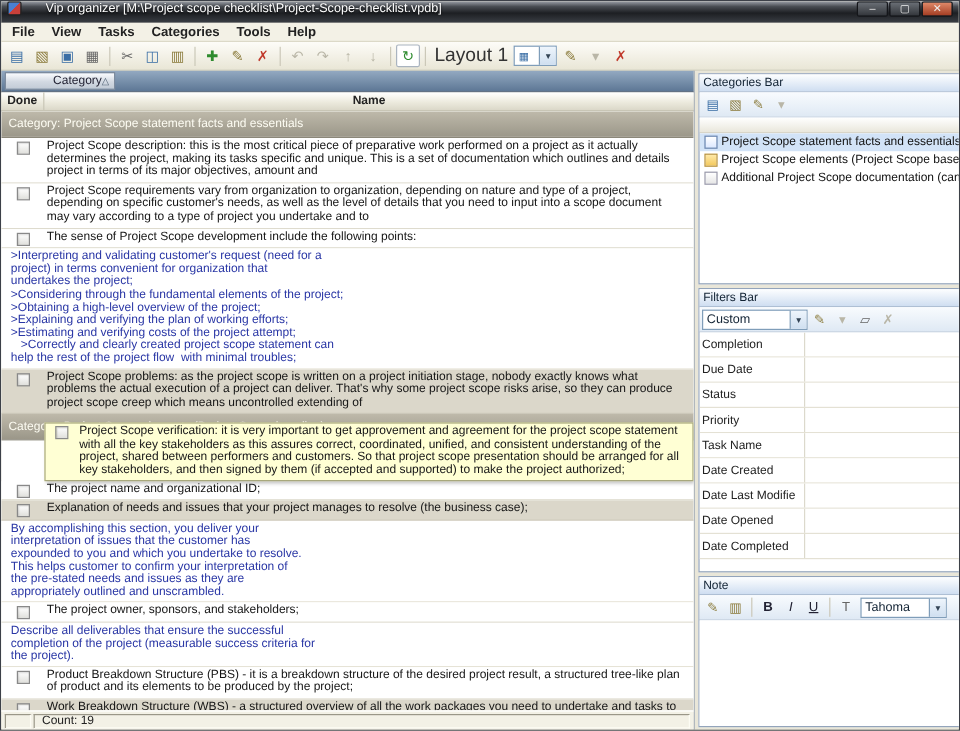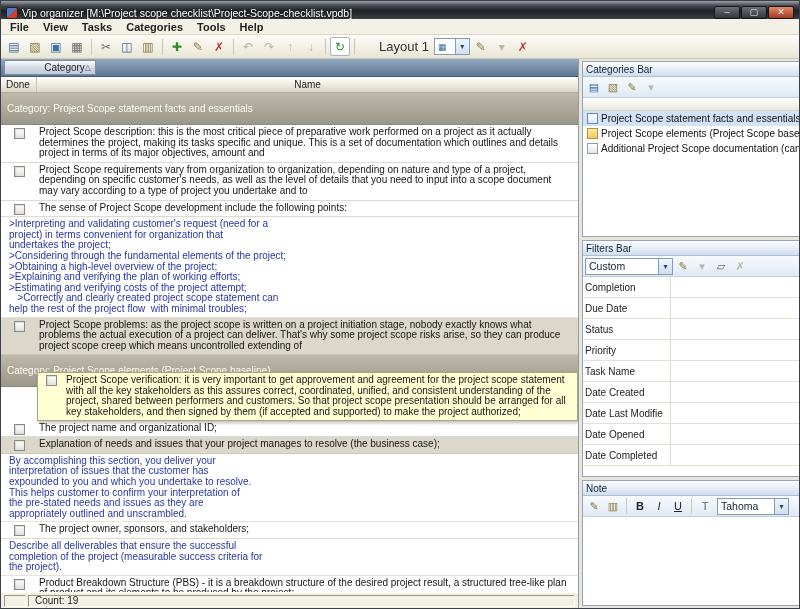--- a/index.html
+++ b/index.html
@@ -1,61 +1,61 @@
 <!DOCTYPE html>
 <html><head>
 <meta charset="utf-8">
 <style>
   * { box-sizing: border-box; margin: 0; padding: 0; }
   html,body { background:#888; }
   body { font-family:"Liberation Sans", sans-serif; }
   .window { width:800px; height:609px; display:flex; flex-direction:column; border:1px solid #3c4048; background:#f0eee0; overflow:hidden; position:relative; }
 
   
-  .titlebar { height:18px; flex:none; display:flex; align-items:flex-end; gap:4px; padding:0 5px;
+  .titlebar { height:18px; flex:none; display:flex; align-items:flex-start; gap:20px; padding:0 5px;
     background:linear-gradient(#9ba0a8 0%, #484c52 25%, #1d1f23 55%, #3a3e44 100%); color:#fff; }
   .app-icon { width:12px; height:12px; flex:none; border-radius:2px;
     background:linear-gradient(135deg,#4a7fd0 0 50%, #c8403a 50% 100%); border:1px solid #222; }
   .title-text { flex:1; font-size:10.5px; white-space:nowrap; overflow:hidden; text-shadow:0 1px 2px #000; }
   .win-btns { display:flex; gap:1px; }
   .wbtn { width:26px; height:13px; font-size:9px; line-height:11px; text-align:center; color:#eee;
     background:linear-gradient(#6a6f76,#33363b); border:1px solid #14161a; border-radius:2px; }
   .wbtn.close { background:linear-gradient(#e08a6a,#a33c22); }
 
   
   .menubar { height:16px; flex:none; display:flex; align-items:center; background:#f3f1e6; border-bottom:1px solid #dcd9c8; padding:0 2px;font-weight:bold; }
   .menu-item { padding:1px 7px; font-size:11px; color:#222; }
   .toolbar { height:24px; flex:none; display:flex; align-items:center; gap:1px; padding:0 3px;
     background:linear-gradient(#fdfcf8,#e9e6d6); border-bottom:1px solid #cdcaba; }
   .tbtn { width:20px; height:19px; display:flex; align-items:center; justify-content:center; font-size:12px; border:1px solid transparent; border-radius:2px; color:#555; }
   .tbtn.boxed { background:#fff; border-color:#aab4c0; }
   .tsep { width:1px; height:16px; background:#cbc8b8; margin:0 3px; }
   .c-blue{color:#3a6ea5}.c-green{color:#2e8b2e}.c-red{color:#c0392b}.c-olive{color:#8a7a3a}.c-gray{color:#666}.c-dim{color:#b9b6a7}
   .c-b{color:#223;font-weight:bold;font-size:10px}.c-i{color:#223;font-style:italic;font-size:10px}.c-u{color:#223;text-decoration:underline;font-size:10px}
-  .layout-label { font-size:13px; color:#333; margin:0 4px 0 20px; }
+  .layout-label { font-size:16px; color:#333; margin:0 4px 0 3px; }
   .combo { height:17px; background:#fff; border:1px solid #7f9db9; display:flex; align-items:center; font-size:10.5px; padding-left:3px; color:#123; }
   .combo .arrow { width:14px; height:100%; margin-left:auto; background:linear-gradient(#eef5fc,#cfdff0); border-left:1px solid #7f9db9; display:flex; align-items:center; justify-content:center; font-size:8px; color:#345; }
   .combo-layout { width:36px; }
 
   
   .content { flex:1; display:flex; min-height:0; }
   .main { width:578px; flex:none; display:flex; flex-direction:column; border-right:1px solid #8f9cad; min-height:0; }
   .side { flex:1; display:flex; flex-direction:column; background:#e9e6d8; padding:2px 2px 2px 3px; gap:3px; min-height:0; }
 
   
   .groupbar { height:18px; flex:none; background:linear-gradient(#93a9c1,#5d7795); border-bottom:1px solid #465972; padding:1px 3px; display:flex; align-items:center; }
   .group-btn { width:92px; height:15px; background:linear-gradient(#fbfcfe,#d2d9e2 55%,#c2cbd6); border:1px solid #7c8b9e; display:flex; align-items:center; justify-content:flex-end; padding:0 4px; font-size:10px; color:#223; }
   .sort-tri { font-size:8px; color:#567; }
-  .colheads { height:16px; flex:none; display:flex; background:linear-gradient(#ffffff,#eceadd 55%,#dad7c8); border-bottom:1px solid #b3b0a0; font-size:10px; font-weight:normal; color:#222; }
+  .colheads { height:16px; flex:none; display:flex; background:linear-gradient(#ffffff,#eceadd 55%,#dad7c8); border-bottom:1px solid #b3b0a0; font-size:10px; font-weight:bold; color:#222; }
   .ch-done { width:36px; display:flex; align-items:center; padding-left:5px; border-right:1px solid #c9c6b6; }
   .ch-name { flex:1; display:flex; align-items:center; justify-content:center; }
 
   
   .rows { flex:1; min-height:0; overflow:hidden; background:#fff; font-size:10px; }
-  .cat-row { height:32px; background:linear-gradient(#beb9aa,#9b9789); border-bottom:1px solid #8b8779; color:#fdfcf2; display:flex; align-items:center; padding-left:6px; white-space:nowrap; overflow:hidden; }
+  .cat-row { height:22px; background:linear-gradient(#beb9aa,#9b9789); border-bottom:1px solid #8b8779; color:#fdfcf2; display:flex; align-items:center; padding-left:6px; white-space:nowrap; overflow:hidden; }
   .task-row { display:flex; background:#fff; border-bottom:1px solid #dedbce; }
   .task-row.shade { background:#dbd7ca; border-bottom-color:#ccc8ba; }
   .cb-cell { width:36px; flex:none; display:flex; justify-content:center; padding-top:3px; }
   .checkbox { width:11px; height:11px; border:1px solid #898989; background:linear-gradient(#ffffff,#e0e0dc); box-shadow:inset 1px 1px 1px rgba(0,0,0,.12); }
   .task-text { flex:1; padding:2px 8px 3px 2px; line-height:1.06; color:#151515; }
   .note-row { padding:2px 8px 2px 8px; color:#2936a5; line-height:1.06; white-space:pre-wrap; background:#fff; border-bottom:1px solid #e6e3d6; }
   .overlay-row { position:relative; z-index:2; margin:-15px 0 0 36px; width:calc(100% - 36px); background:#ffffd4; border:1px solid #a8a87c; display:flex; box-shadow:1px 2px 3px rgba(0,0,0,.25); }
   .overlay-row .cb-cell { width:26px; padding-top:2px; }
   .overlay-row .task-text { padding:2px 6px 2px 2px; }
 

